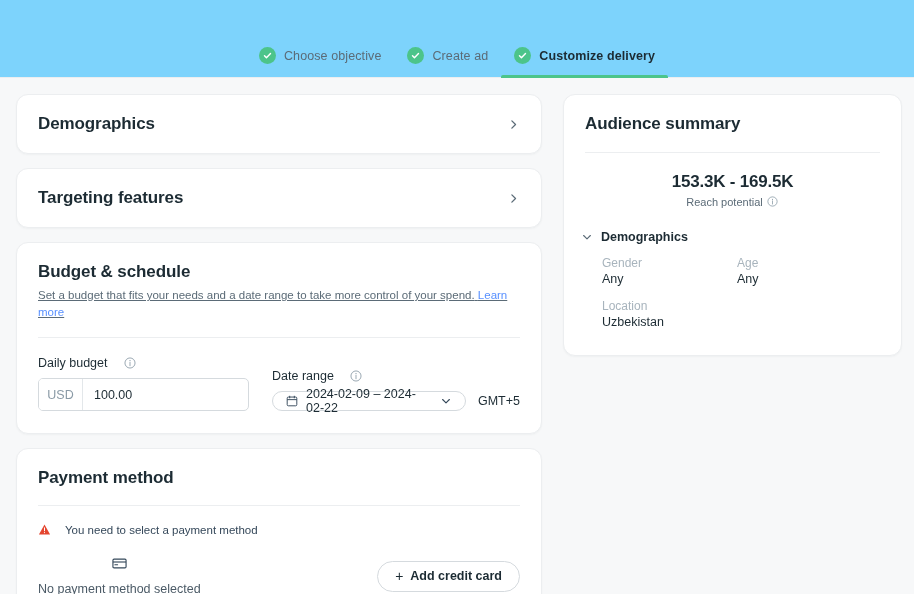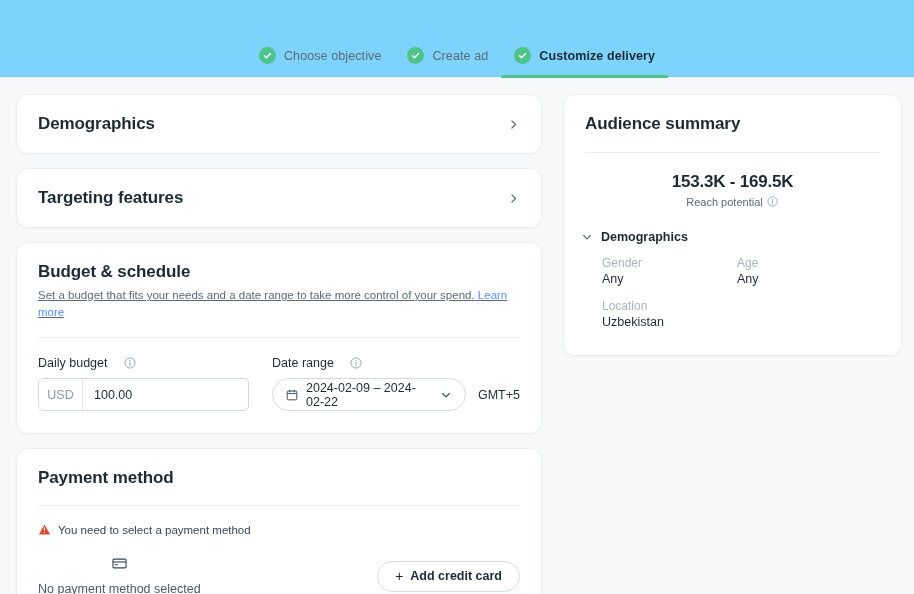--- a/index.html
+++ b/index.html
@@ -206,21 +206,21 @@
   .date-row {
     display: flex;
     align-items: center;
     gap: 12px;
   }
 
   .date-pill {
     display: flex;
     align-items: center;
     gap: 8px;
-    height: 33px;
+    height: 20px;
     padding: 0 13px;
     border: 1px solid #d5dade;
     border-radius: 17px;
     background: #fff;
     cursor: pointer;
     font-size: 12.5px;
     color: #1c2b33;
   }
 
   .cal-icon { color: #35485a; display: flex; flex: none; }
@@ -229,21 +229,21 @@
   .tz {
     font-size: 12.5px;
     color: #1c2b33;
     white-space: nowrap;
   }
 
   
   .warn-row {
     display: flex;
     align-items: center;
-    gap: 7px;
+    gap: 14px;
     margin-top: 17px;
     font-size: 11.5px;
     color: #35485a;
   }
   .warn-icon { flex: none; display: flex; color: #e4452f; }
 
   .pay-row {
     display: flex;
     align-items: center;
     justify-content: space-between;

